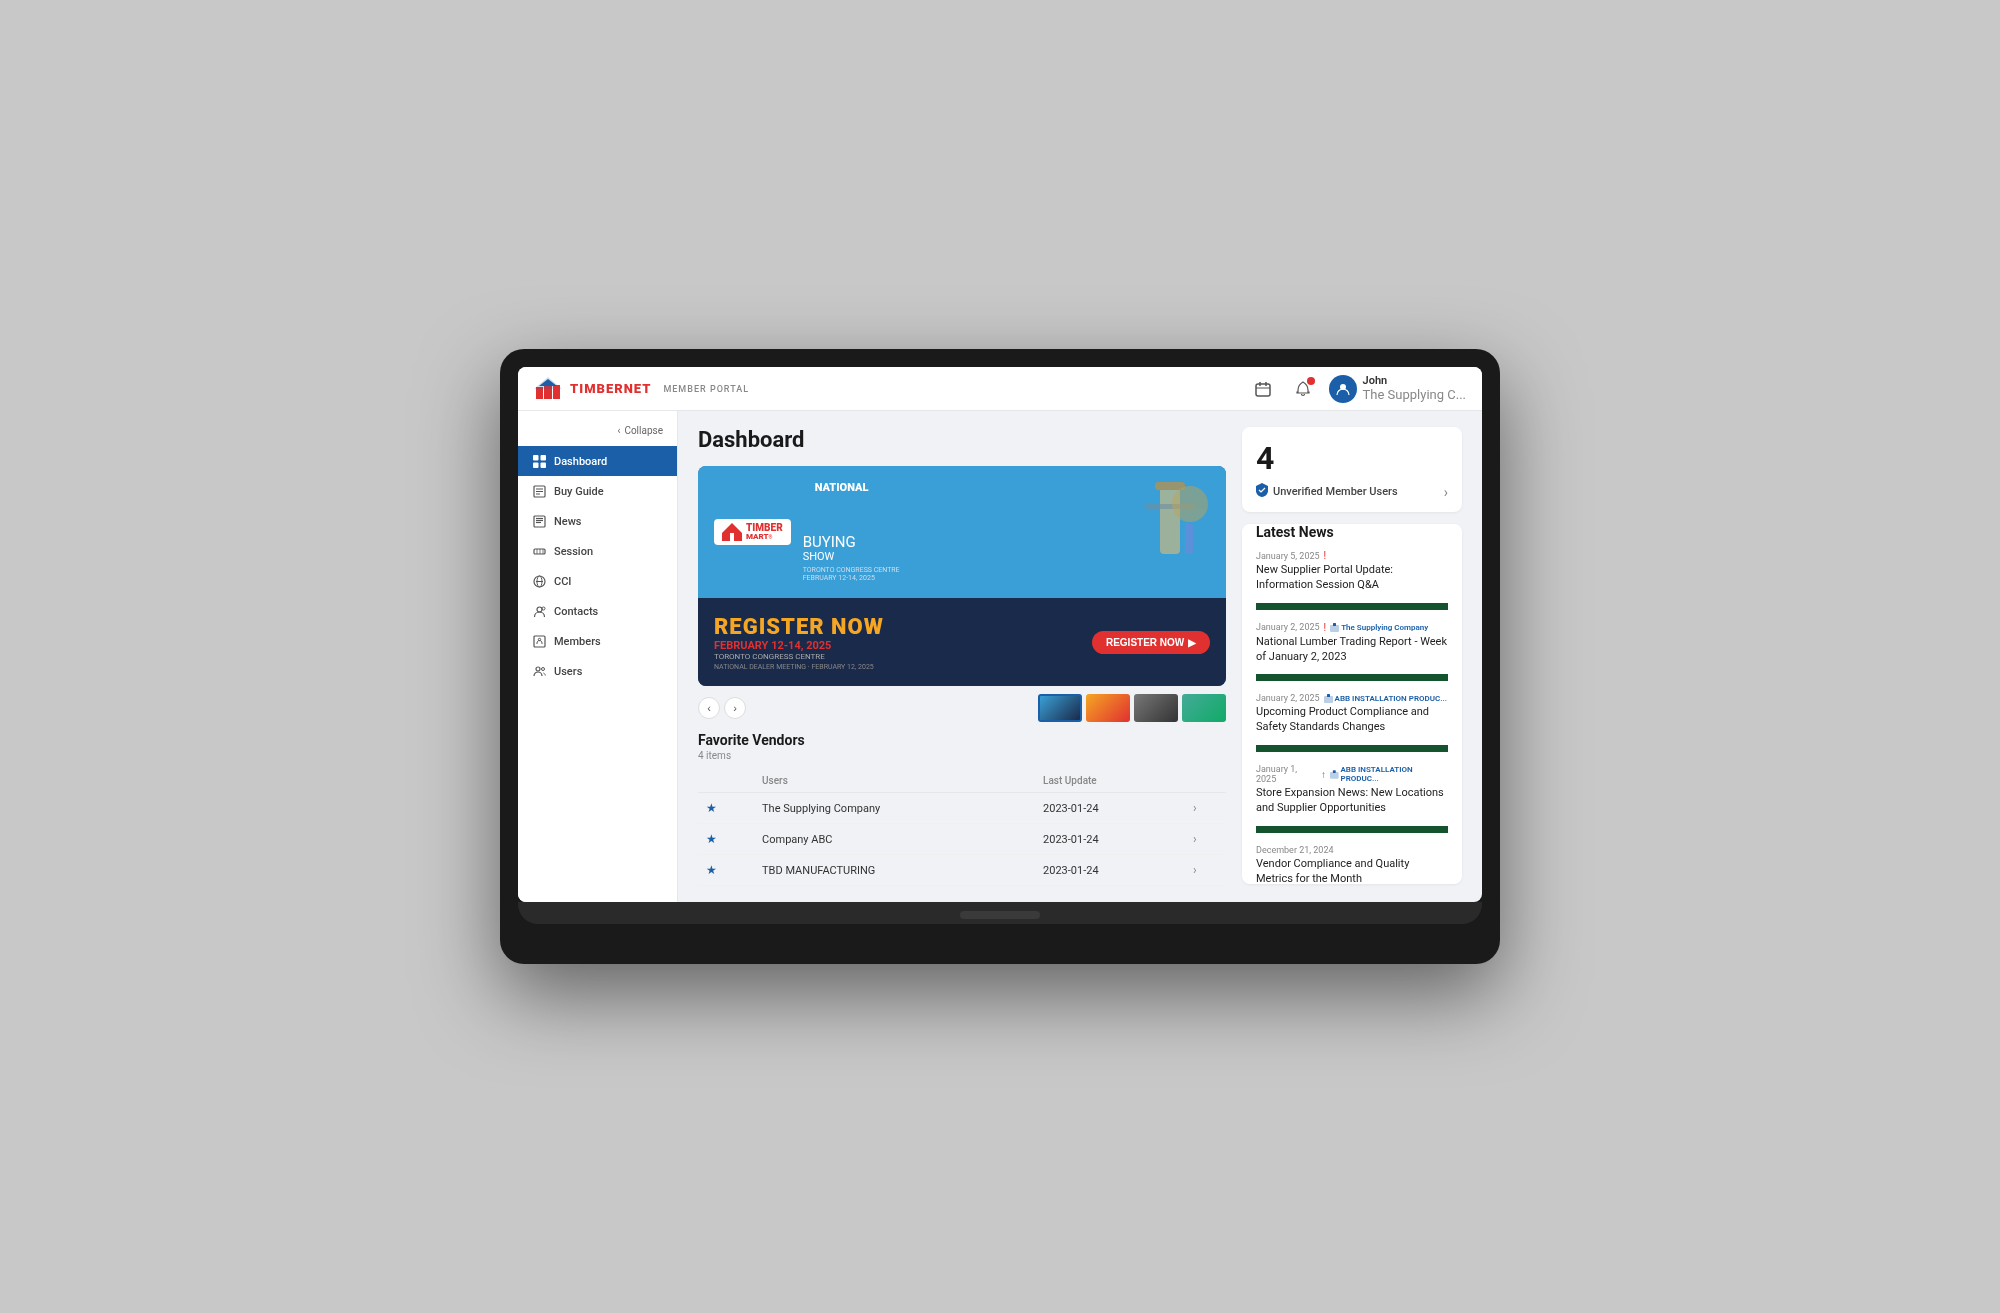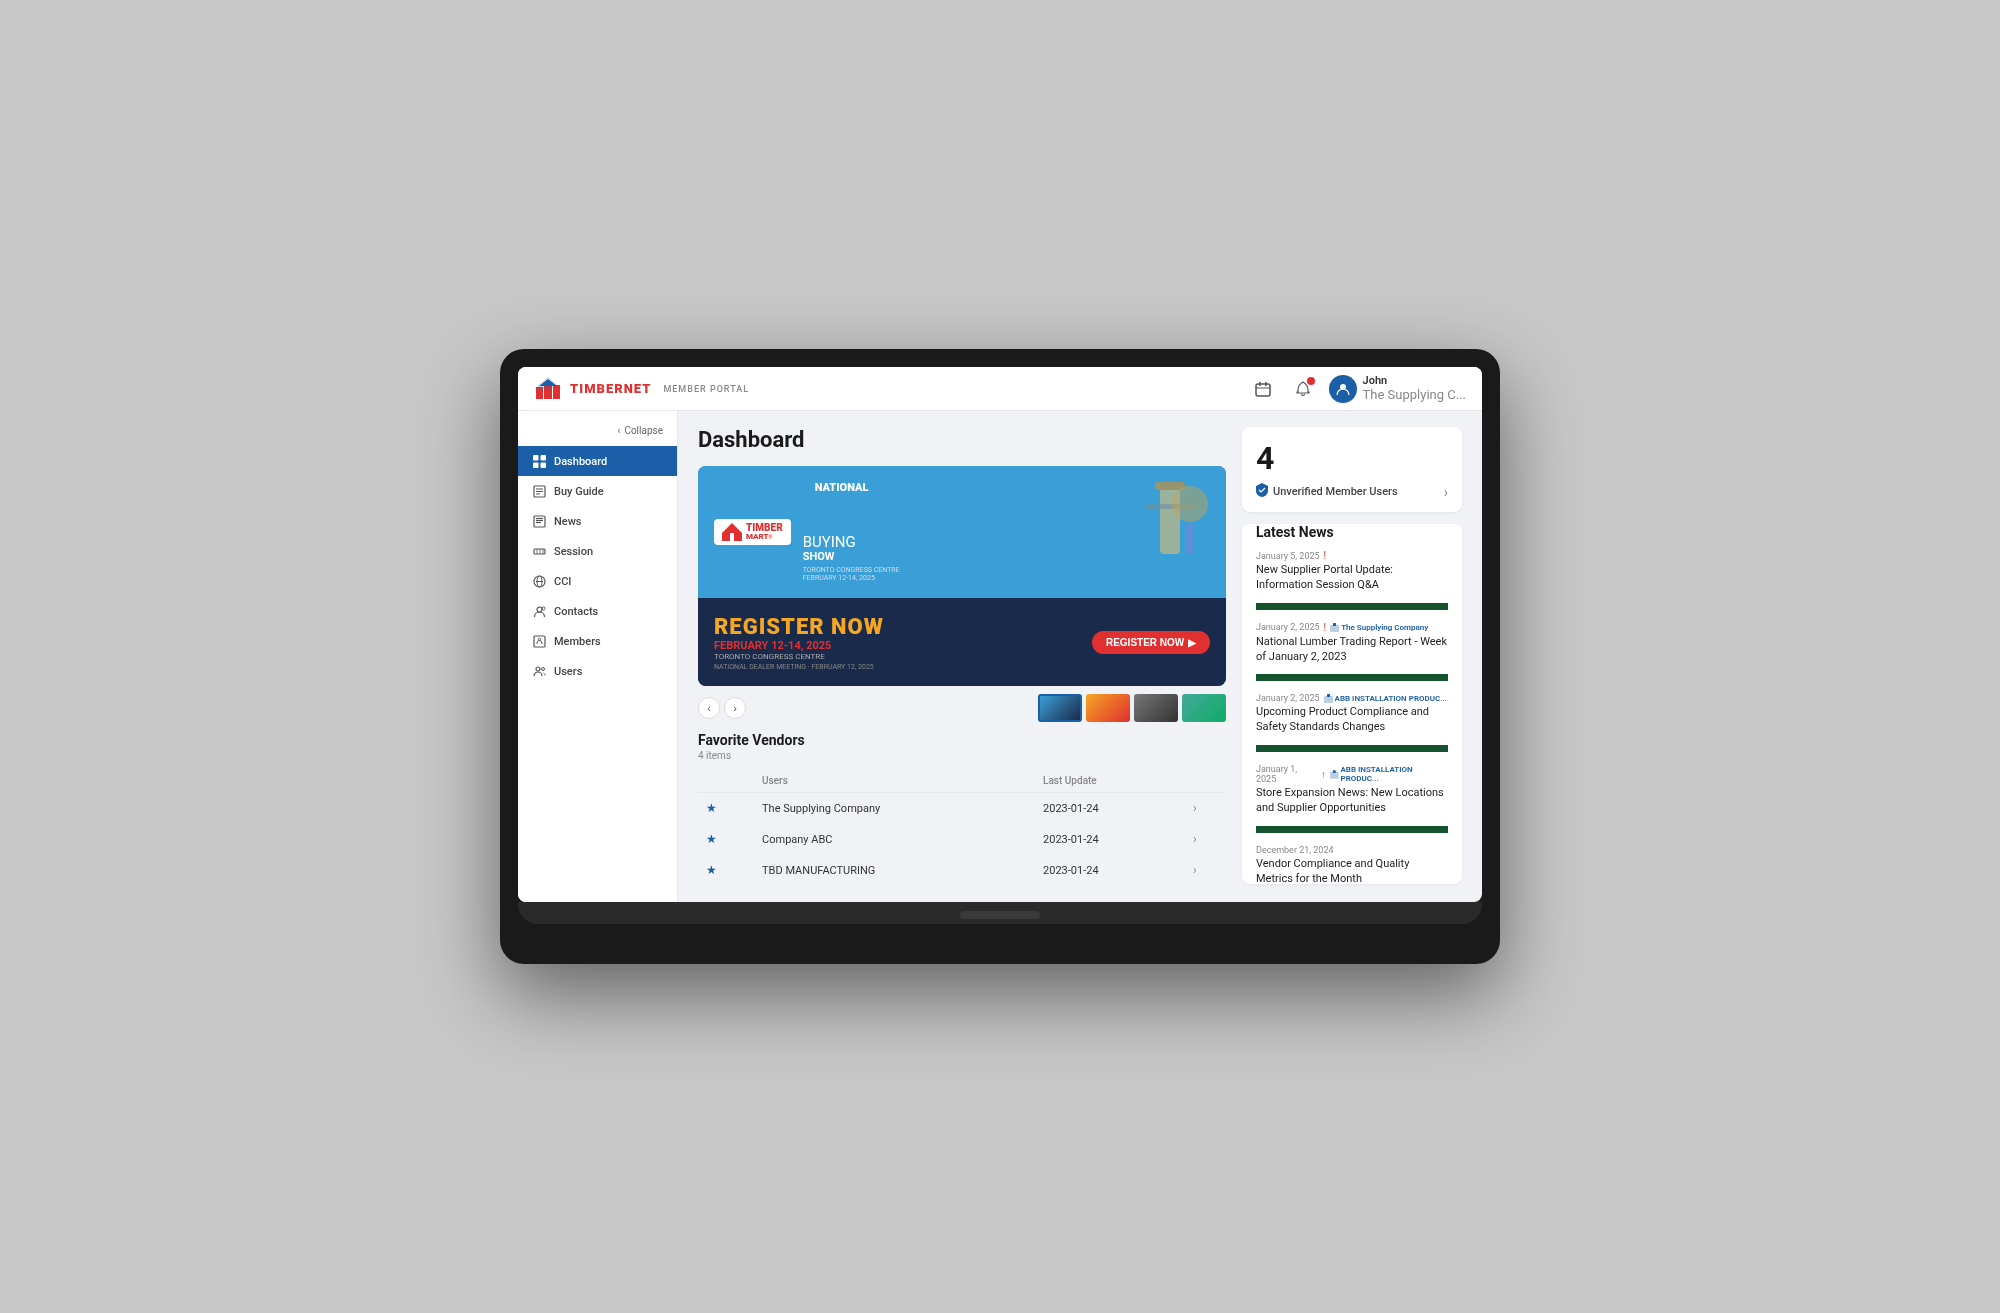--- a/index.html
+++ b/index.html
@@ -532,21 +532,21 @@
                     </svg>
                     <div>
                       <div style="font-size:10px;font-weight:900;color:#e03030;line-height:1;">TIMBER</div>
                       <div style="font-size:8px;font-weight:900;color:#e03030;line-height:1;">MART<span style="font-size:5px;color:#e03030;">®</span></div>
                     </div>
                   </div>
                 </div>
                 <div style="margin-left:12px;">
                   <div style="font-size:11px;font-weight:900;color:#fff;text-transform:uppercase;line-height:1.1;padding-left:12px;">NATIONAL</div>
                   <div style="font-size:15px;font-weight:400;color:#fff;text-transform:uppercase;line-height:1.1;margin-top:40px;">BUYING</div>
-                  <div style="font-size:11px;font-weight:700;color:#fff;text-transform:uppercase;line-height:1.1;">SHOW</div>
+                  <div style="font-size:11px;font-weight:400;color:#fff;text-transform:uppercase;line-height:1.1;">SHOW</div>
                   <div style="font-size:7px;color:#cde;margin-top:3px;">TORONTO CONGRESS CENTRE</div>
                   <div style="font-size:7px;color:#cde;">FEBRUARY 12-14, 2025</div>
                 </div>
 
                 <div style="position:absolute;right:16px;top:8px;opacity:0.7;">
                   <svg width="80" height="100" viewBox="0 0 80 100">
                     <rect x="30" y="10" width="20" height="70" rx="4" fill="#e8c070" opacity="0.8"></rect>
                     <rect x="25" y="8" width="30" height="8" rx="3" fill="#c09040"></rect>
                     <rect x="15" y="30" width="50" height="5" rx="2" fill="#888" opacity="0.6"></rect>
                     <circle cx="60" cy="30" r="18" fill="#f5a623" opacity="0.5"></circle>

